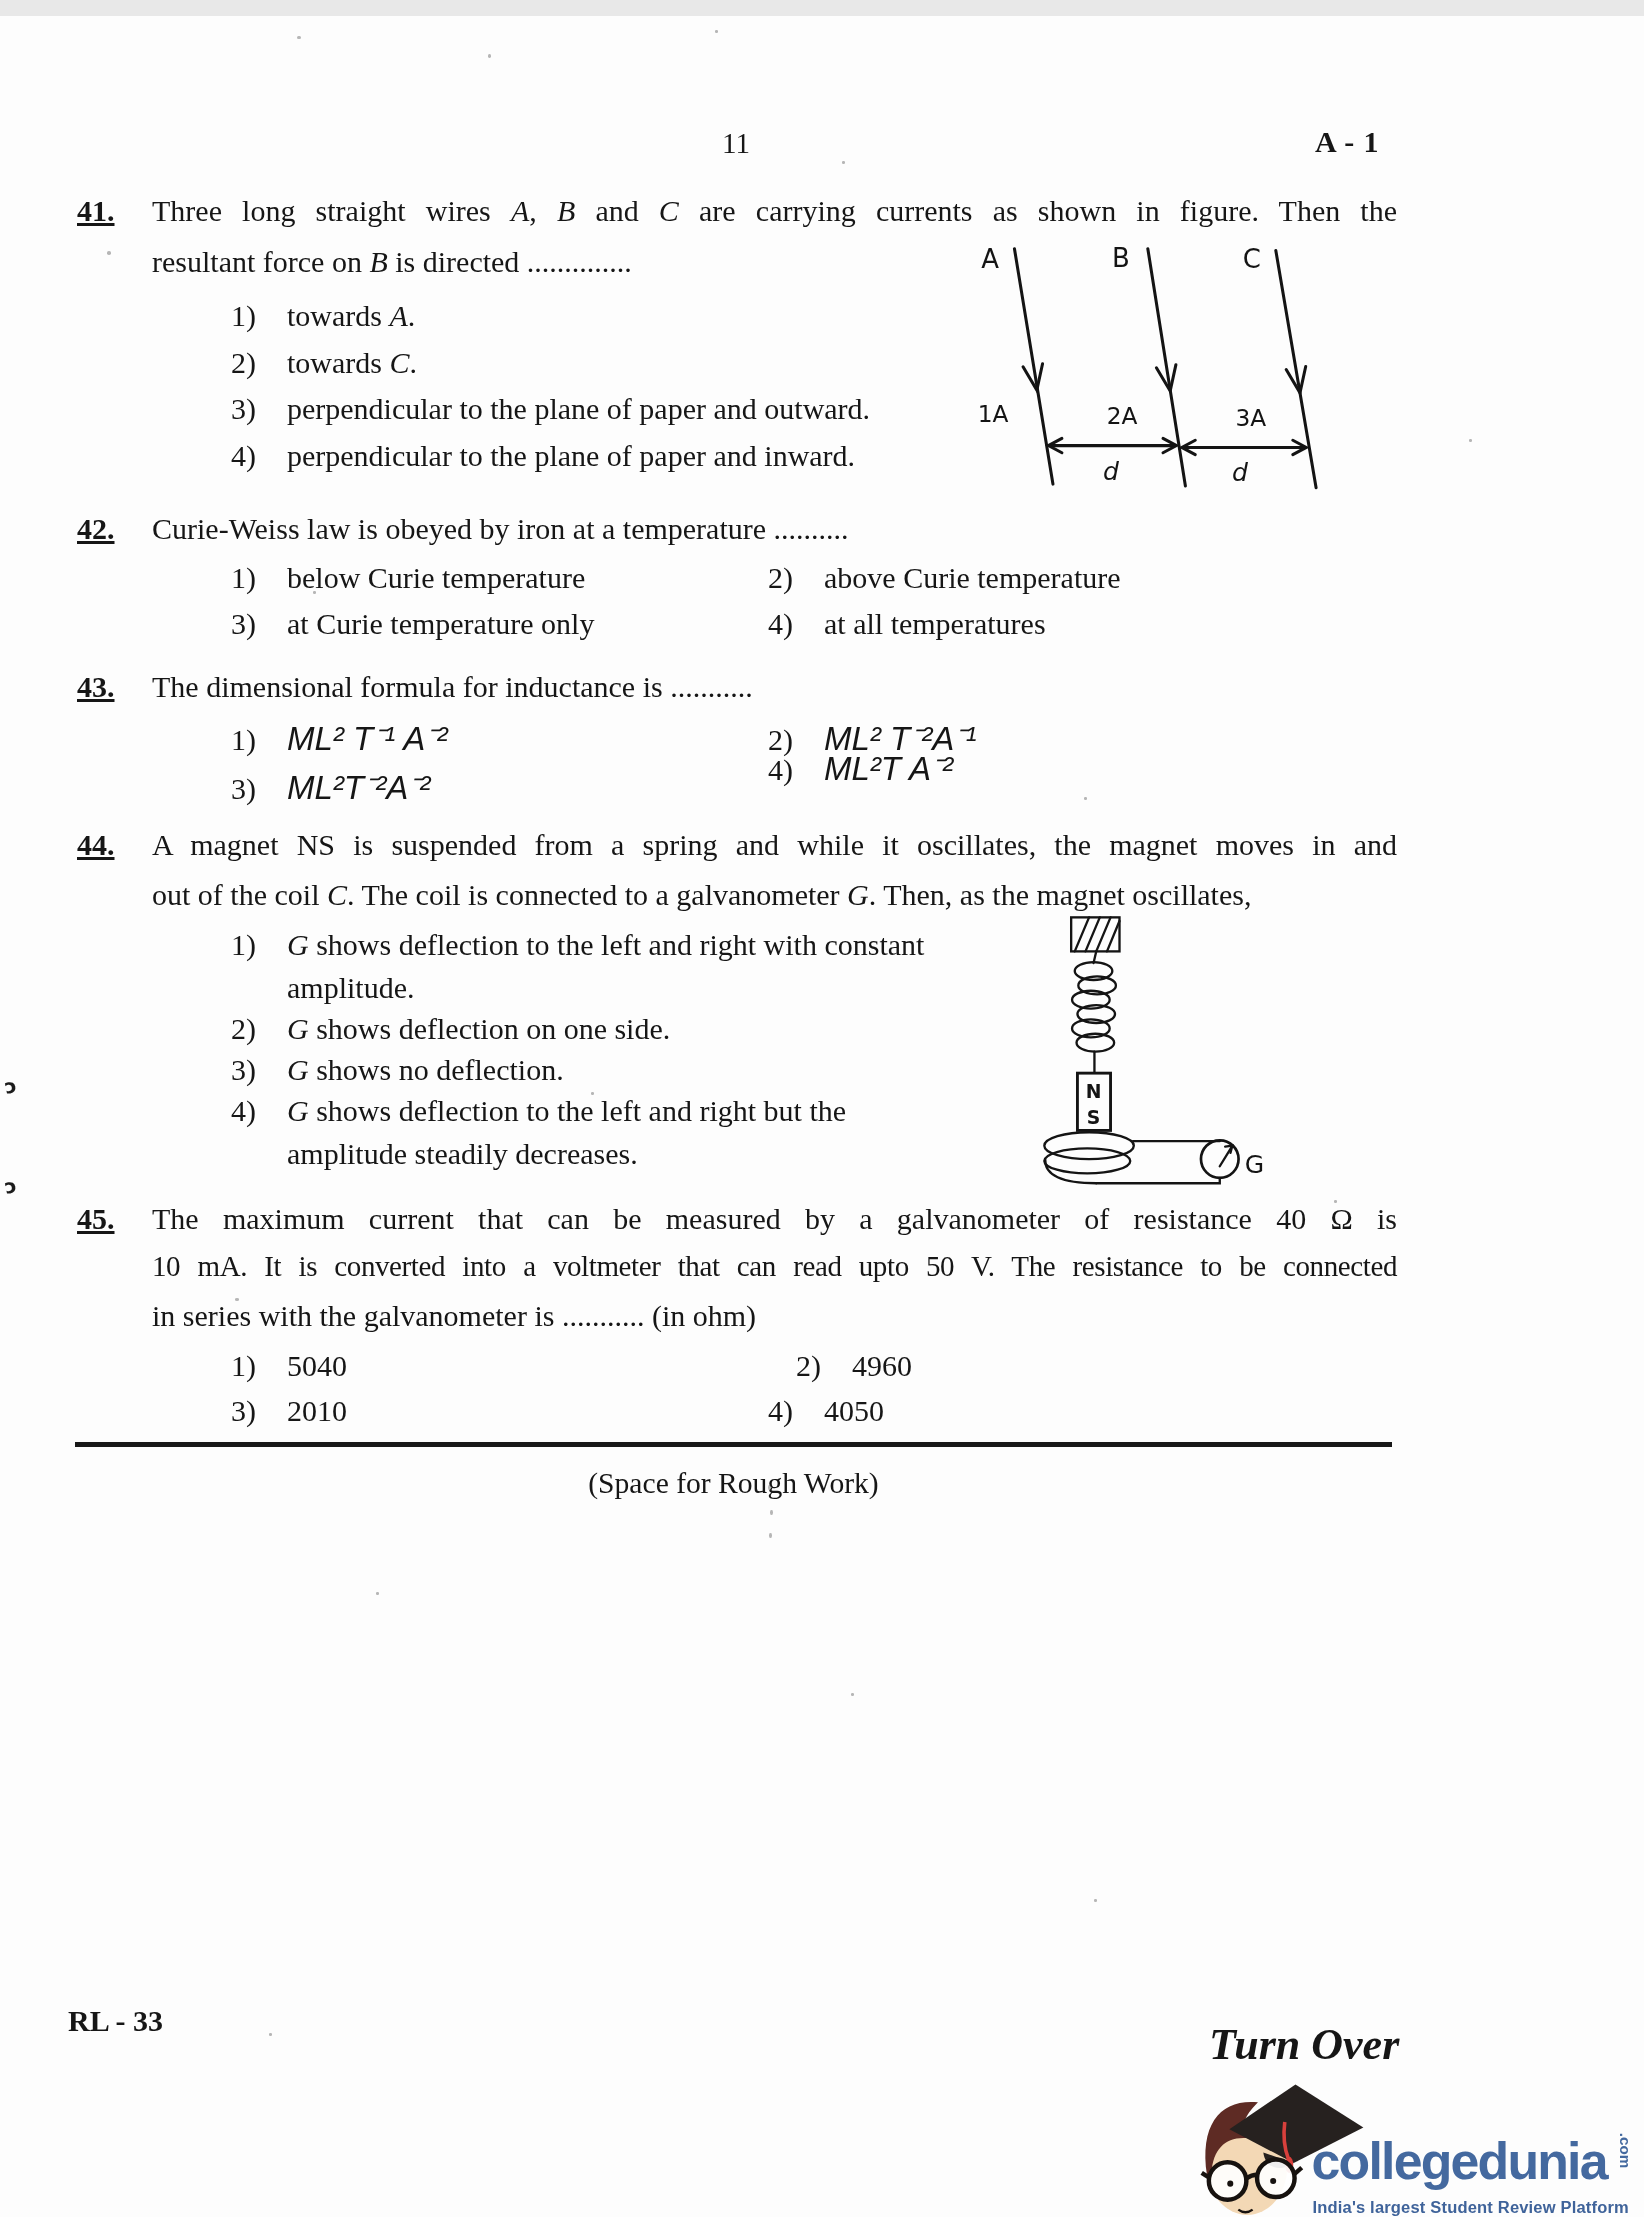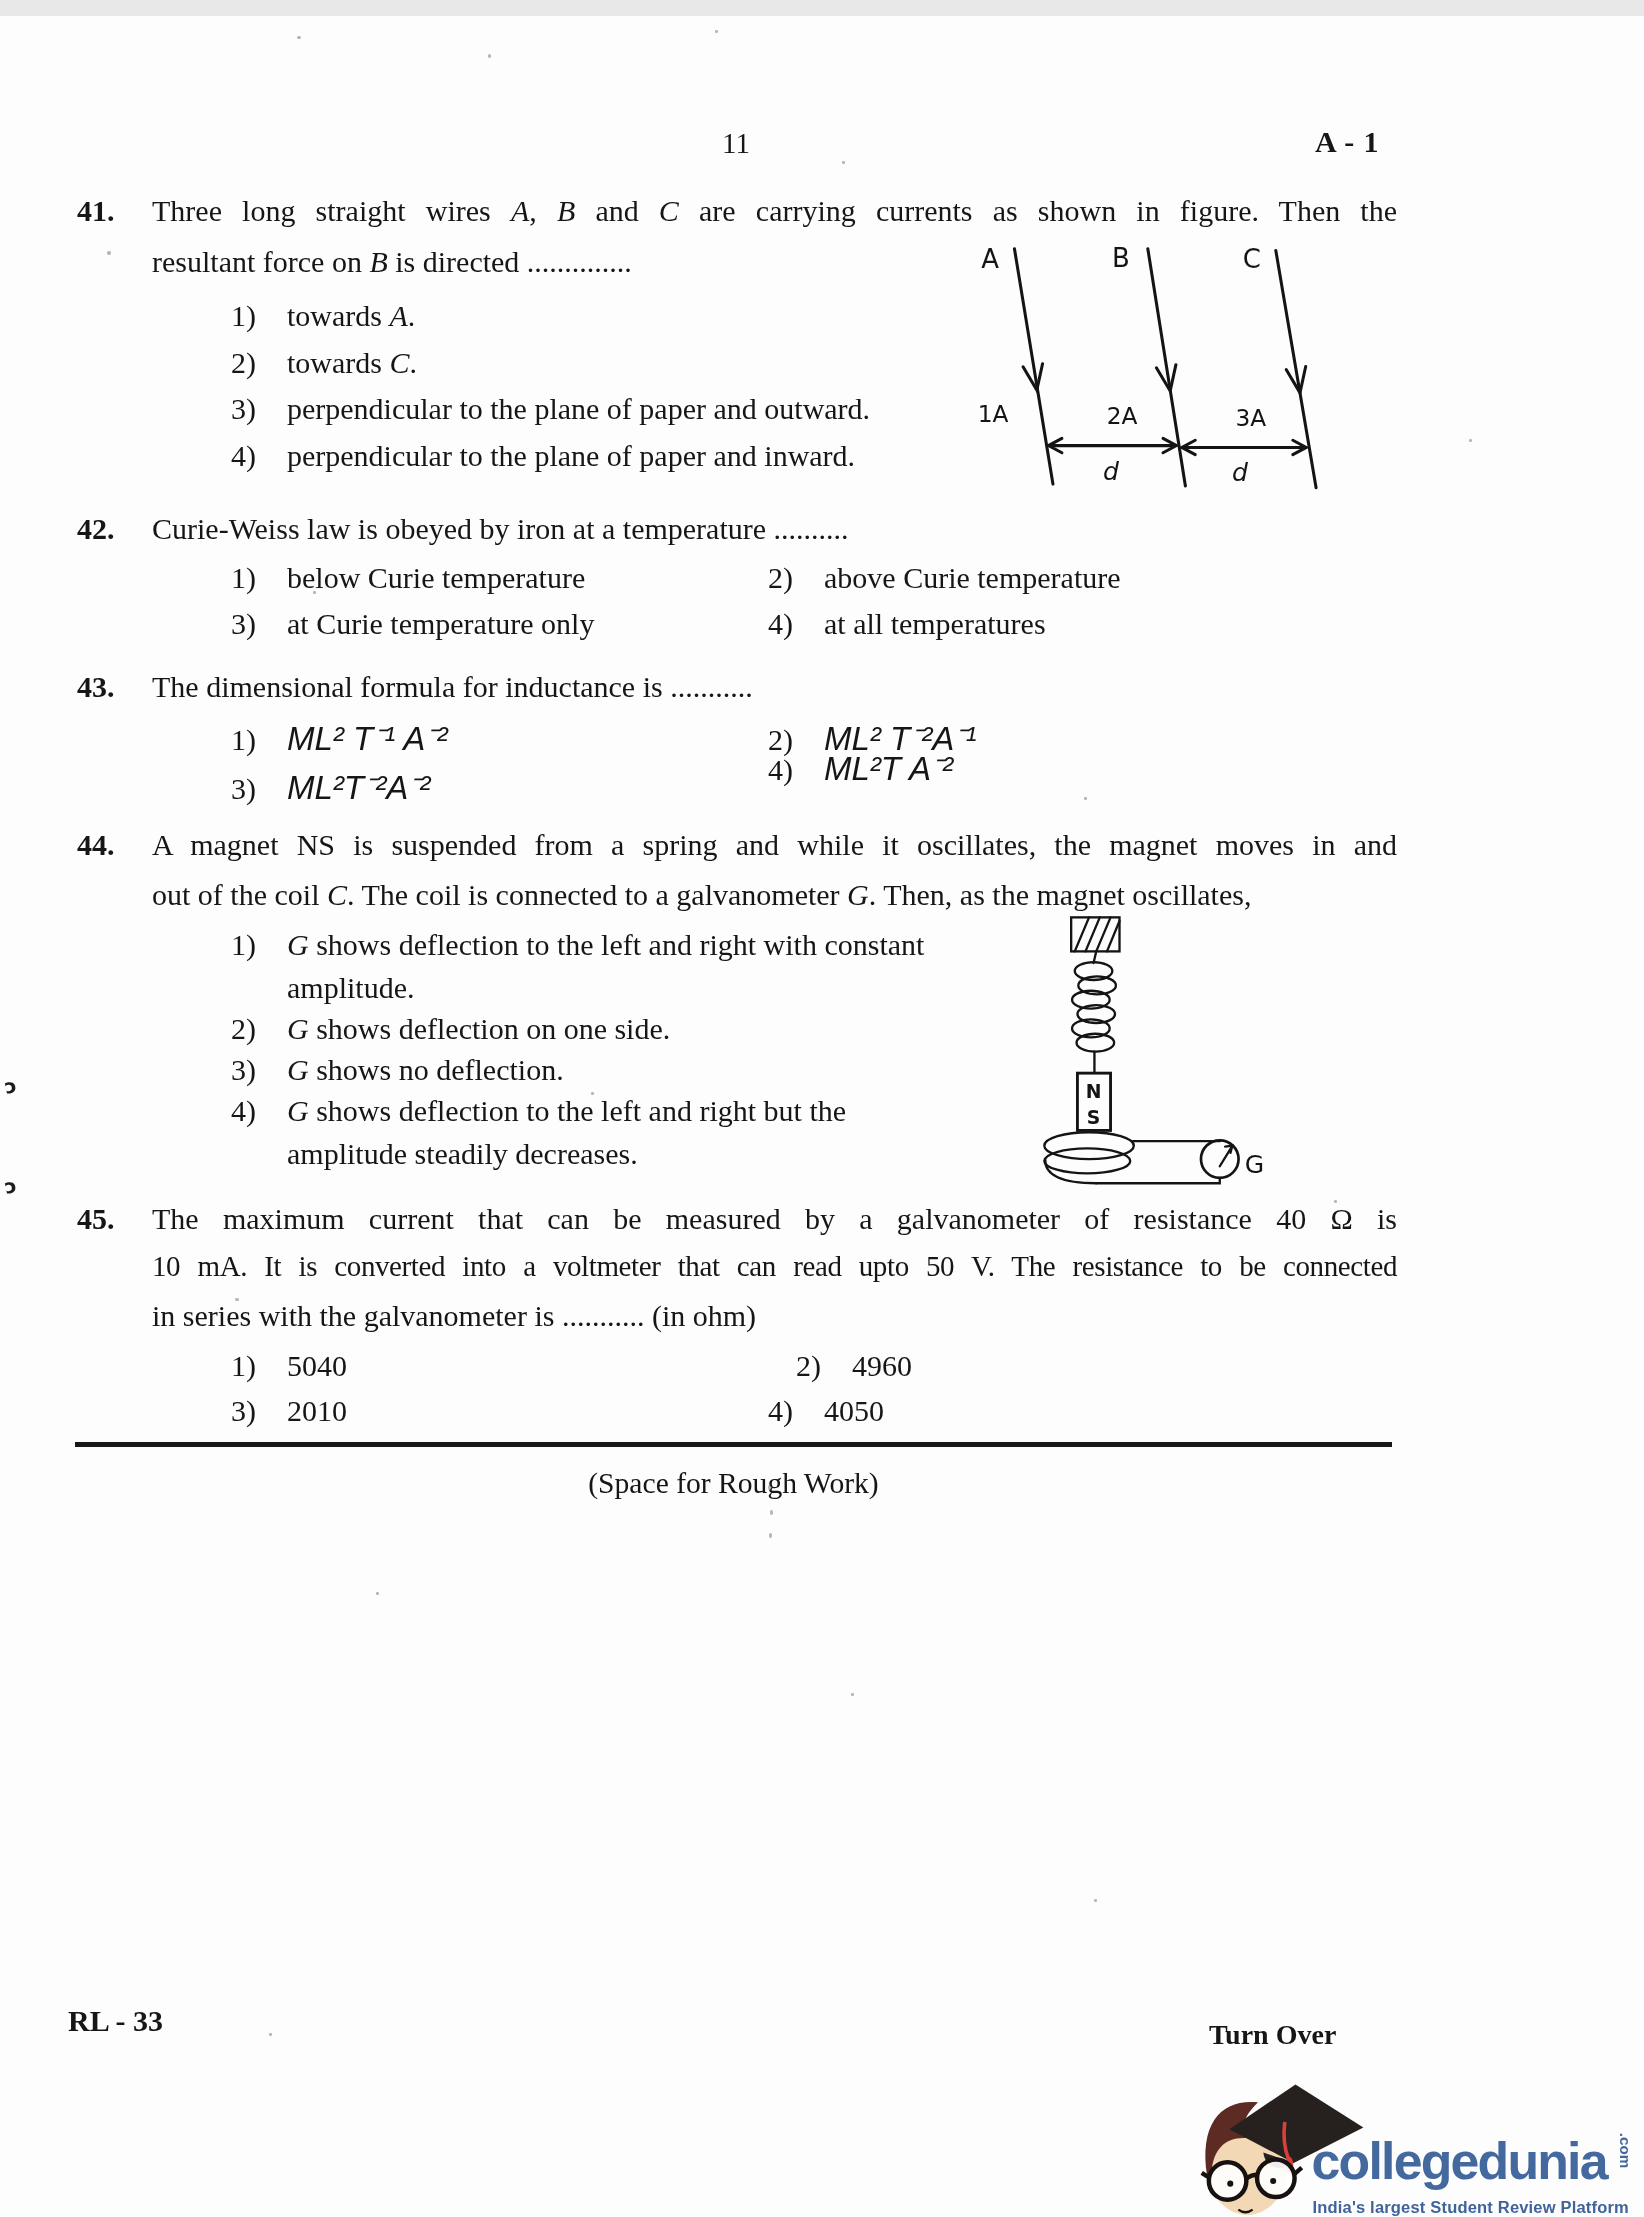--- a/index.html
+++ b/index.html
@@ -2,32 +2,32 @@
 <html style="font-size:14.3px"><head>
 <meta charset="utf-8">
 <style>
   html,body{margin:0;padding:0;background:#e8e8e8;}
   .page{
     position:relative;width:1644px;height:2217px;margin:16px auto;
     background:#fdfdfd;color:#161616;overflow:hidden;
     font-family:"Liberation Serif","DejaVu Serif",serif;font-size:30px;line-height:1.25;
   }
   .abs{position:absolute;}
-  .qnum{font-weight:bold;}
+  .qnum{font-weight:bold;text-decoration:underline;}
   .stem{width:1245px;}
   .jline{text-align:justify;text-align-last:justify;}
   .var{font-style:italic;}
   .nowrap{white-space:nowrap;}
   .onum{display:inline-block;min-width:56px;}
   .formula{font-style:italic;font-family:Liberation Sans, sans-serif;font-size:33px;}
   .hdr-page{font-size:29px;}
   .hdr-set{font-size:30px;font-weight:bold;letter-spacing:0.9px;}
   .rule{background:#181818;}
   .footer-code{font-size:30px;font-weight:bold;}
-  .footer-turn{font-size:28px;font-weight:bold;}
+  .footer-turn{font-size:44px;font-weight:bold;font-style:italic;}
   .rough{font-size:29.6px;}
   .tight2{font-size:29px;letter-spacing:-0.4px;word-spacing:-0.9px;}
   .speck{position:absolute;background:#6f6f6f;border-radius:50%;opacity:.5;}
   .margin-mark{position:absolute;font-size:19.7px;font-weight:bold;color:#1b1b1b;transform:rotate(-12deg);font-family:"DejaVu Sans",sans-serif;}
 </style>
 </head>
 <body>
 
 <div class="page">
 

